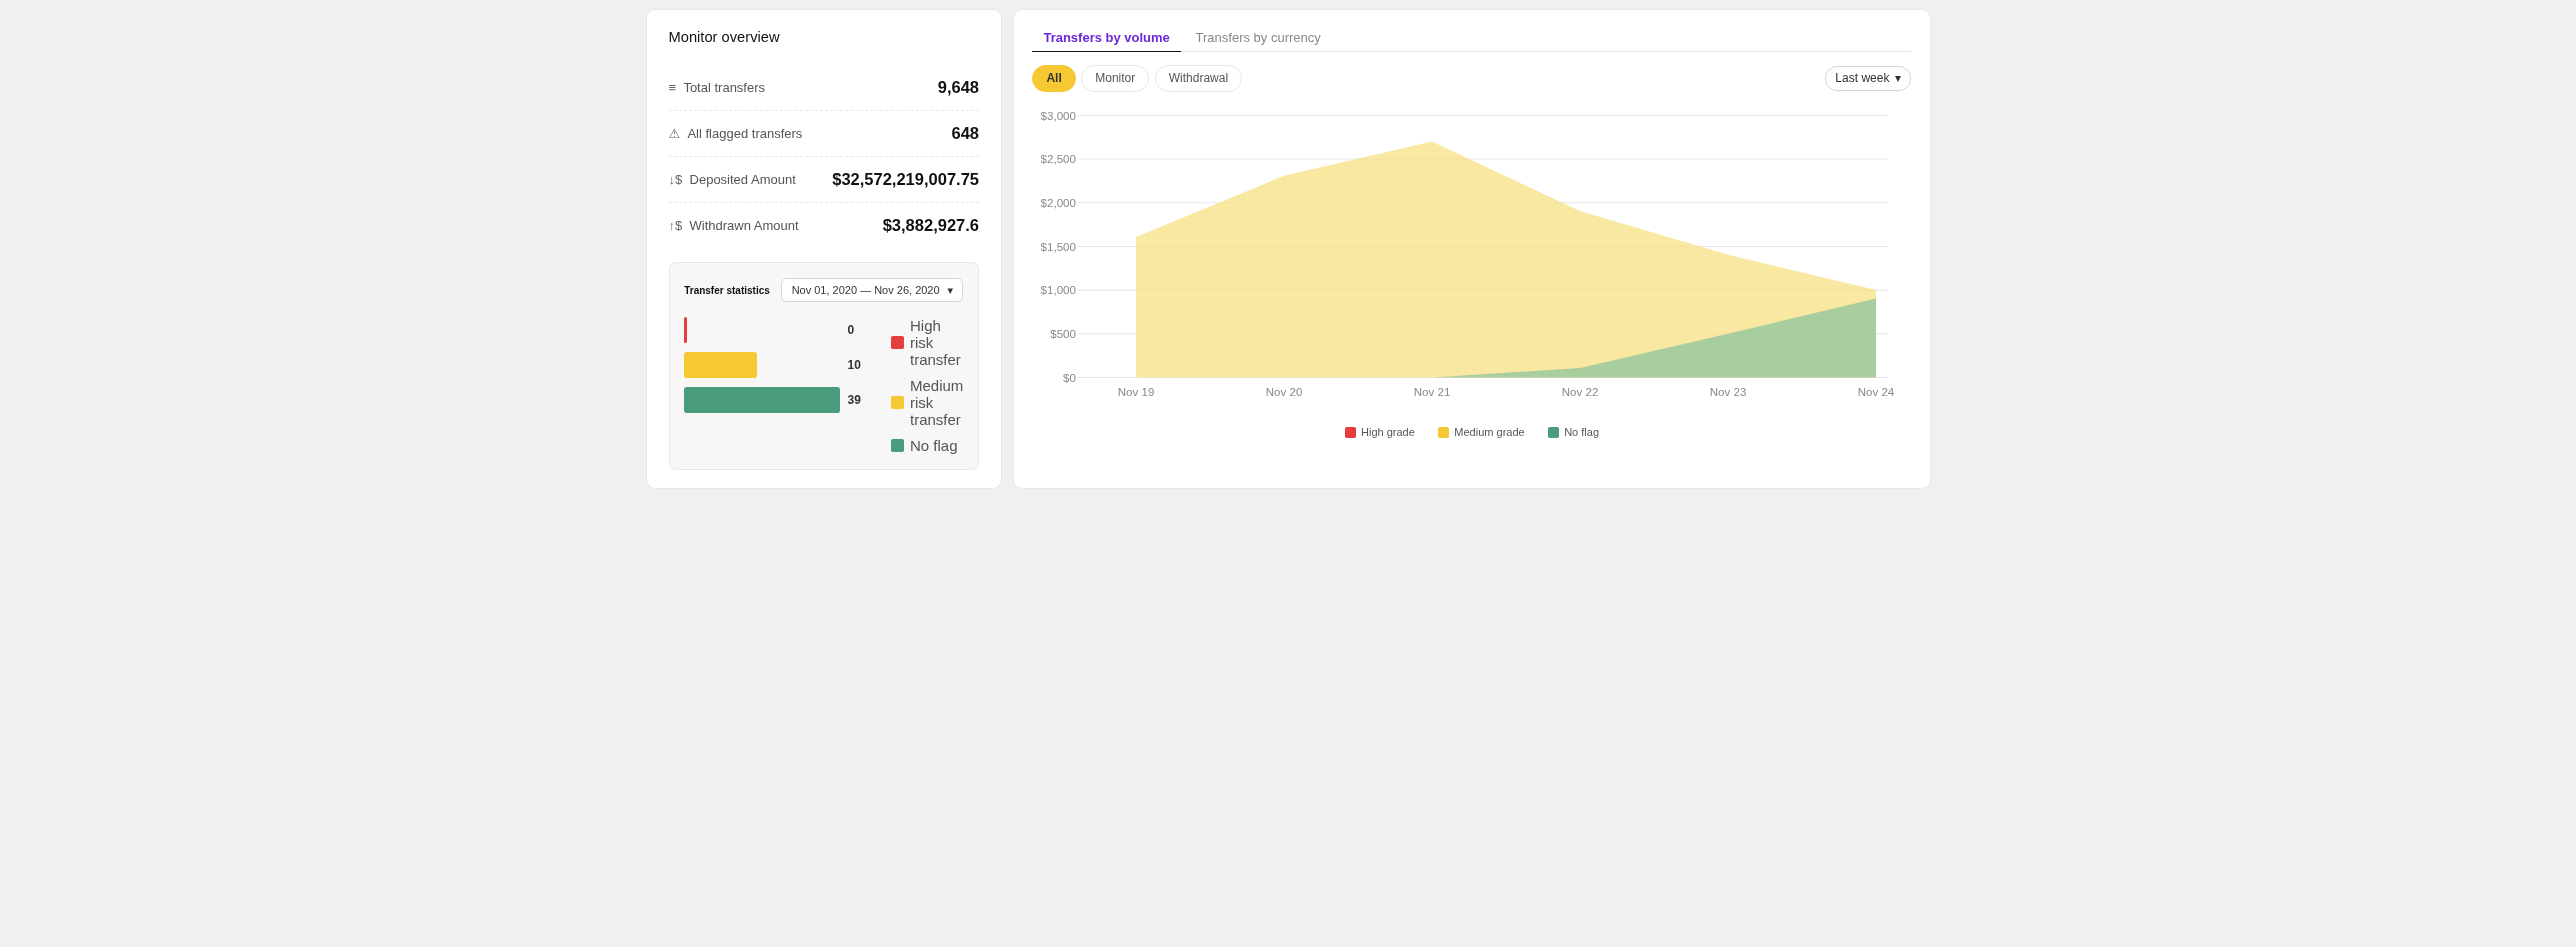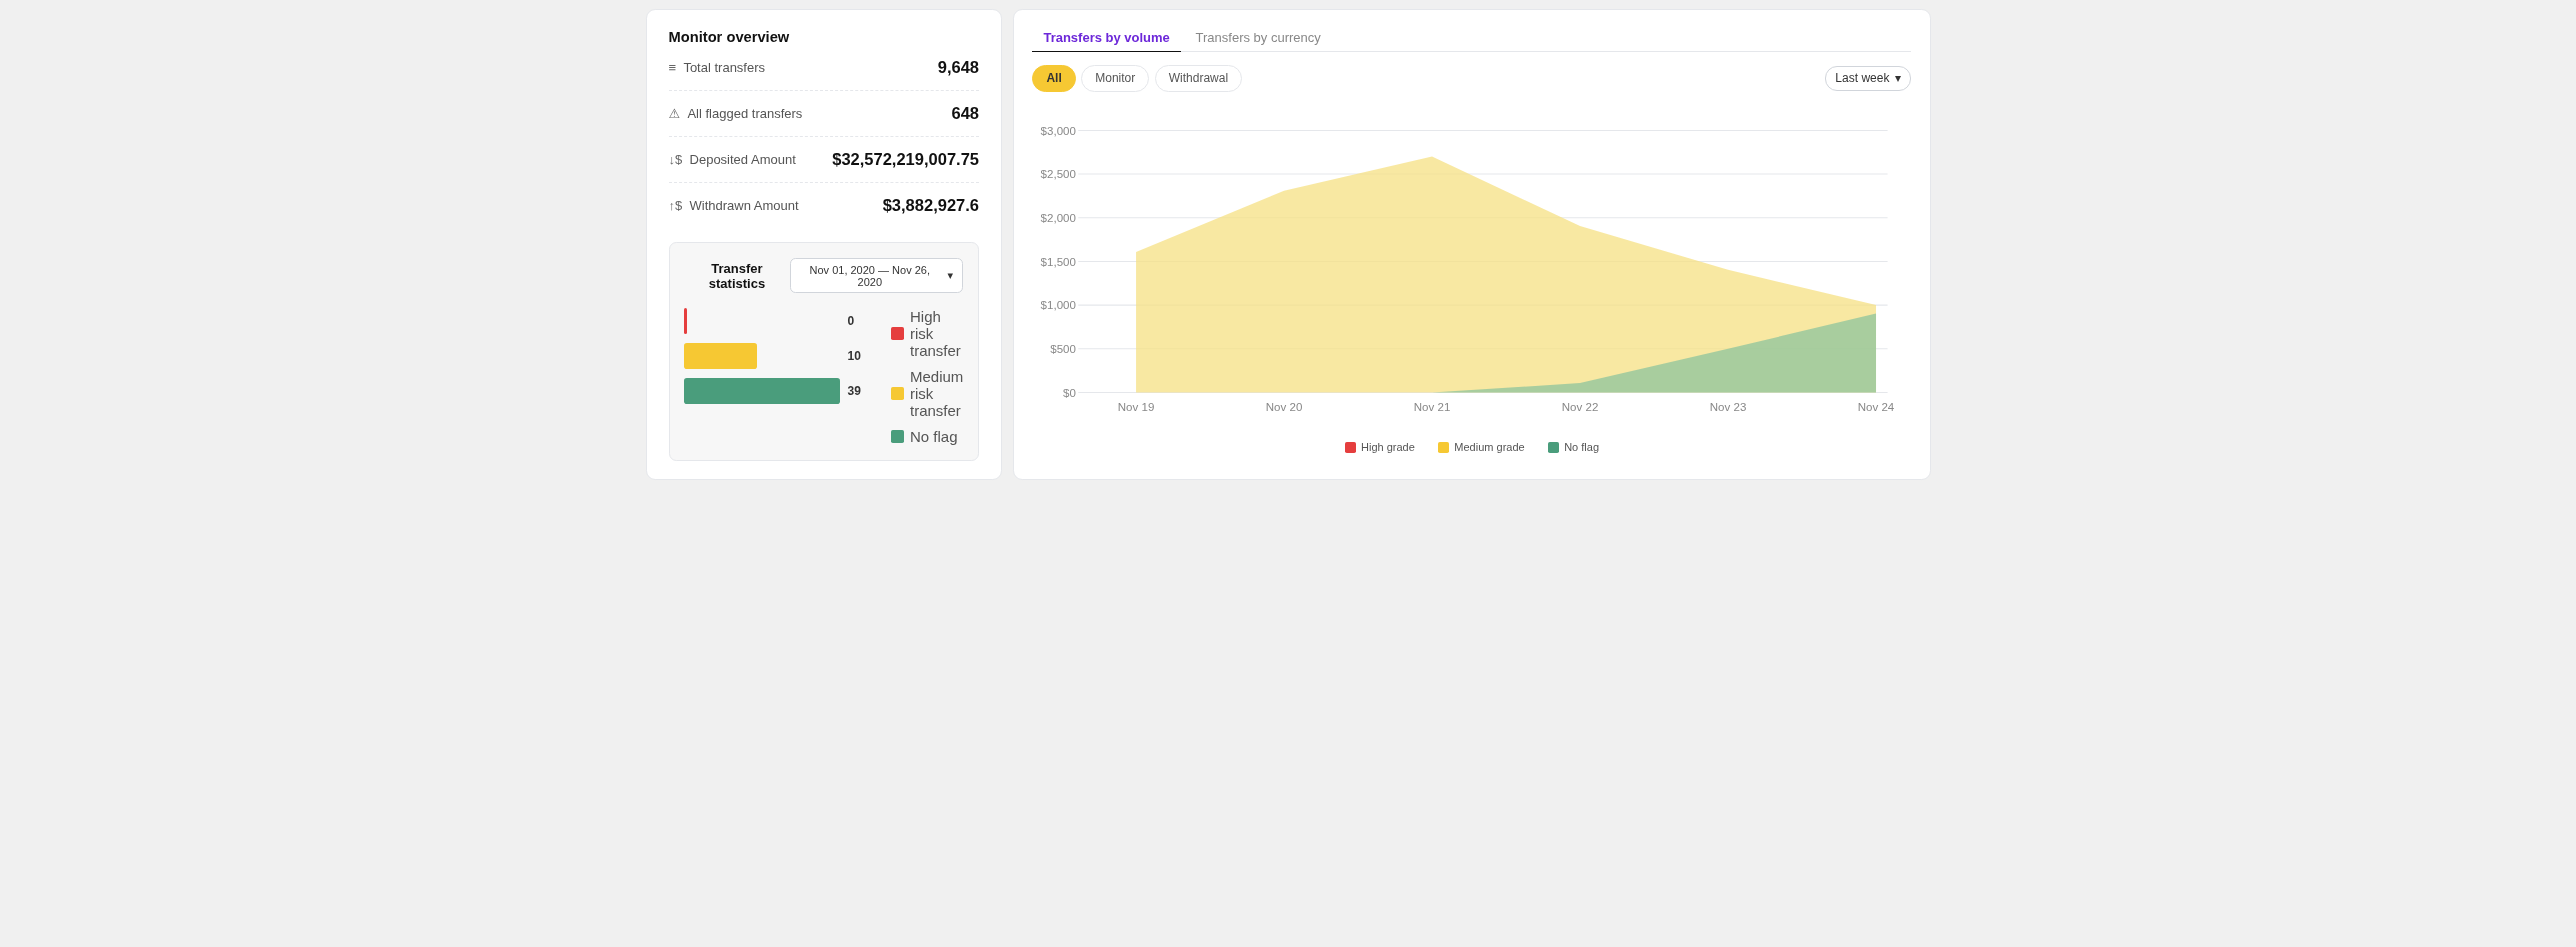--- a/index.html
+++ b/index.html
@@ -27,23 +27,23 @@
     }
     .right-panel {
       background: #fff;
       border-radius: 9.2px;
       padding: 14.7px 18.4px;
       flex: 1;
       border: 0.9px solid #e5e7eb;
     }
     .monitor-title {
       font-size: 14.7px;
-      font-weight: 700;
+      font-weight: 400;
       color: #111;
-      margin-bottom: 0;
+      margin-bottom: 20px;
     }
     .stat-row {
       display: flex;
       align-items: center;
       justify-content: space-between;
       padding: 13px 0;
       border-bottom: 0.9px dashed #e5e7eb;
     }
     .stat-row:last-of-type {
       border-bottom: none;
@@ -71,24 +71,23 @@
       padding: 14.7px;
       border: 0.9px solid #e5e7eb;
     }
     .stats-header {
       display: flex;
       align-items: center;
       justify-content: space-between;
       margin-bottom: 14.7px;
     }
     .stats-title {
-      font-size: 13px;
+      font-size: 10px;
       font-weight: 700;
       color: #111;
-      text-align: center;
     }
     .date-picker-btn {
       display: flex;
       align-items: center;
       gap: 8px;
       background: #fff;
       border: 0.9px solid #d1d5db;
       border-radius: 5.5px;
       padding: 4.6px 9.2px;
       font-size: 11px;
@@ -171,21 +170,21 @@
     }
     .tab-btn.active {
       color: #6d28d9;
       font-weight: 700;
       border-bottom: 1.8px solid #111;
     }
     .chart-controls {
       display: flex;
       align-items: center;
       justify-content: space-between;
-      margin-bottom: 28px;
+      margin-bottom: 13px;
     }
     .filter-btns {
       display: flex;
       gap: 5.5px;
       align-items: center;
     }
     .filter-btn {
       padding: 5.5px 13px;
       border-radius: 18.4px;
       border: 0.9px solid #e5e7eb;

